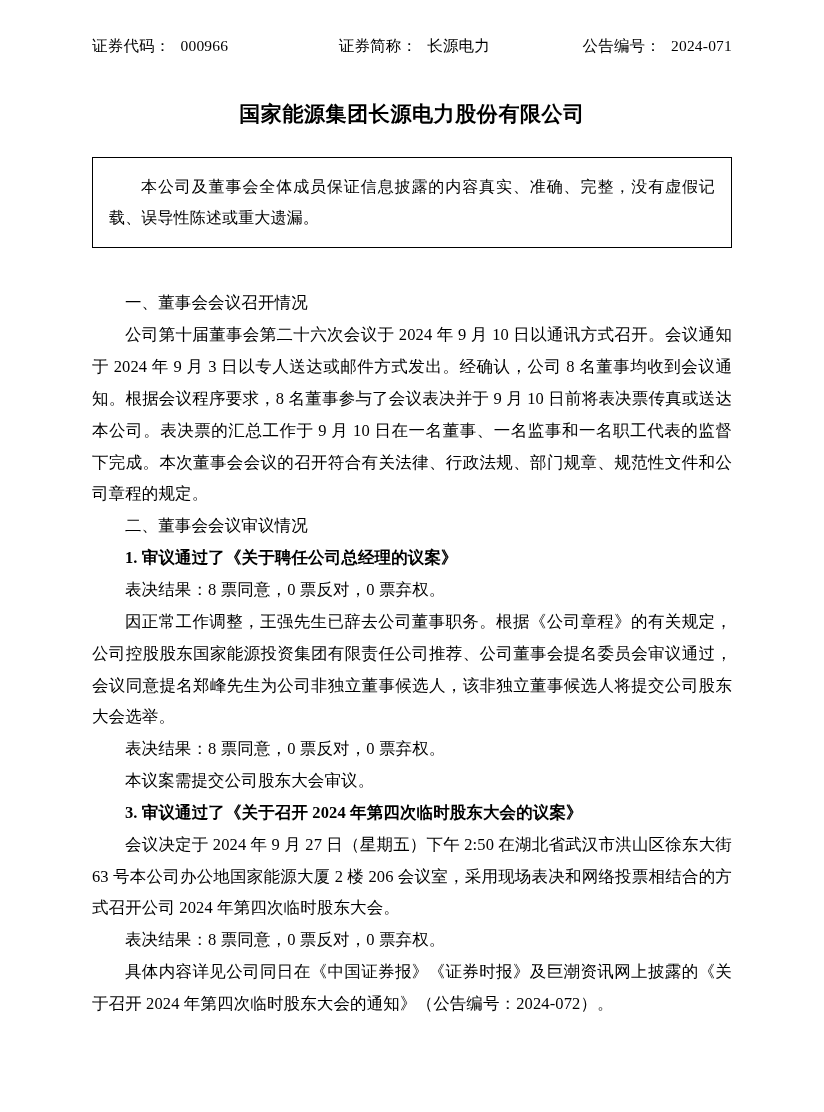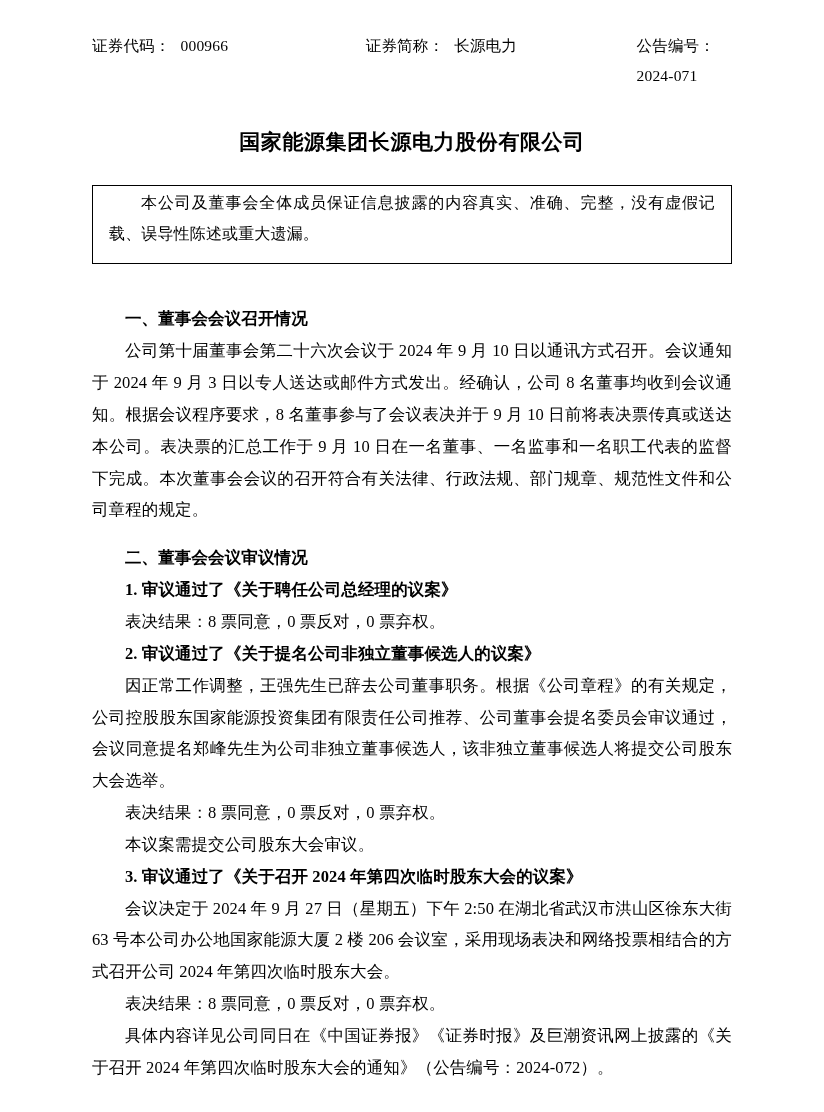--- a/index.html
+++ b/index.html
@@ -36,37 +36,37 @@
   .header-cell {
     white-space: nowrap;
     display: flex;
     align-items: baseline;
     gap: 10px;
   }
   .header-cell .lbl { }
   .header-cell .val { font-family: "Liberation Serif", serif; }
   .header-left { margin-left: 0px; }
   .header-mid { margin-left: 18px; }
-  .header-right { margin-right: 17px; flex-direction: column; }
+  .header-right { margin-right: 0px; }
 
   
   .title {
     text-align: center;
     font-size: 21px;
     font-weight: bold;
     line-height: 1.62;
     letter-spacing: 0.6px;
     margin: 12px 0 26px 0;
   }
   .title .l2 { display: block; }
 
   
   .notice-box {
     border: 1px solid #000000;
-    padding: 1px 16px 14px 16px;
+    padding: 13px 16px 14px 16px;
     font-size: 16px;
     line-height: 1.95;
     letter-spacing: 0.15px;
     text-align: justify;
     text-justify: inter-ideograph;
     margin: 0 0 39px 0;
   }
   .notice-box p {
     margin: 0;
     text-indent: 2em;
@@ -78,22 +78,21 @@
     line-height: 1.93;
     letter-spacing: 0.12px;
     text-align: justify;
     text-justify: inter-ideograph;
   }
   .body-text p {
     margin: 0;
     text-indent: 2em;
   }
   .body-text p.sec {
-    font-weight: bold;
-    margin-top: 16px;
+    font-weight: normal;
   }
   .body-text p.sub {
     font-weight: bold;
   }
   .num { font-family: "Liberation Serif", serif; text-align: center; }
 </style>
 </head>
 <body>
 
 <div class="page">
@@ -124,21 +123,20 @@
   <div class="body-text">
 
     <p class="sec">一、董事会会议召开情况</p>
     <p>公司第十届董事会第二十六次会议于 2024 年 9 月 10 日以通讯方式召开。会议通知于 2024 年 9 月 3 日以专人送达或邮件方式发出。经确认，公司 8 名董事均收到会议通知。根据会议程序要求，8 名董事参与了会议表决并于 9 月 10 日前将表决票传真或送达本公司。表决票的汇总工作于 9 月 10 日在一名董事、一名监事和一名职工代表的监督下完成。本次董事会会议的召开符合有关法律、行政法规、部门规章、规范性文件和公司章程的规定。</p>
 
     <p class="sec">二、董事会会议审议情况</p>
 
     <p class="sub">1. 审议通过了《关于聘任公司总经理的议案》</p>
     <p>表决结果：8 票同意，0 票反对，0 票弃权。</p>
 
-    <p class="sub">2. 审议通过了《关于提名公司非独立董事候选人的议案》</p>
     <p>因正常工作调整，王强先生已辞去公司董事职务。根据《公司章程》的有关规定，公司控股股东国家能源投资集团有限责任公司推荐、公司董事会提名委员会审议通过，会议同意提名郑峰先生为公司非独立董事候选人，该非独立董事候选人将提交公司股东大会选举。</p>
     <p>表决结果：8 票同意，0 票反对，0 票弃权。</p>
     <p>本议案需提交公司股东大会审议。</p>
 
     <p class="sub">3. 审议通过了《关于召开 2024 年第四次临时股东大会的议案》</p>
     <p>会议决定于 2024 年 9 月 27 日（星期五）下午 2:50 在湖北省武汉市洪山区徐东大街 63 号本公司办公地国家能源大厦 2 楼 206 会议室，采用现场表决和网络投票相结合的方式召开公司 2024 年第四次临时股东大会。</p>
     <p>表决结果：8 票同意，0 票反对，0 票弃权。</p>
     <p>具体内容详见公司同日在《中国证券报》《证券时报》及巨潮资讯网上披露的《关于召开 2024 年第四次临时股东大会的通知》（公告编号：2024-072）。</p>
 
   </div>

